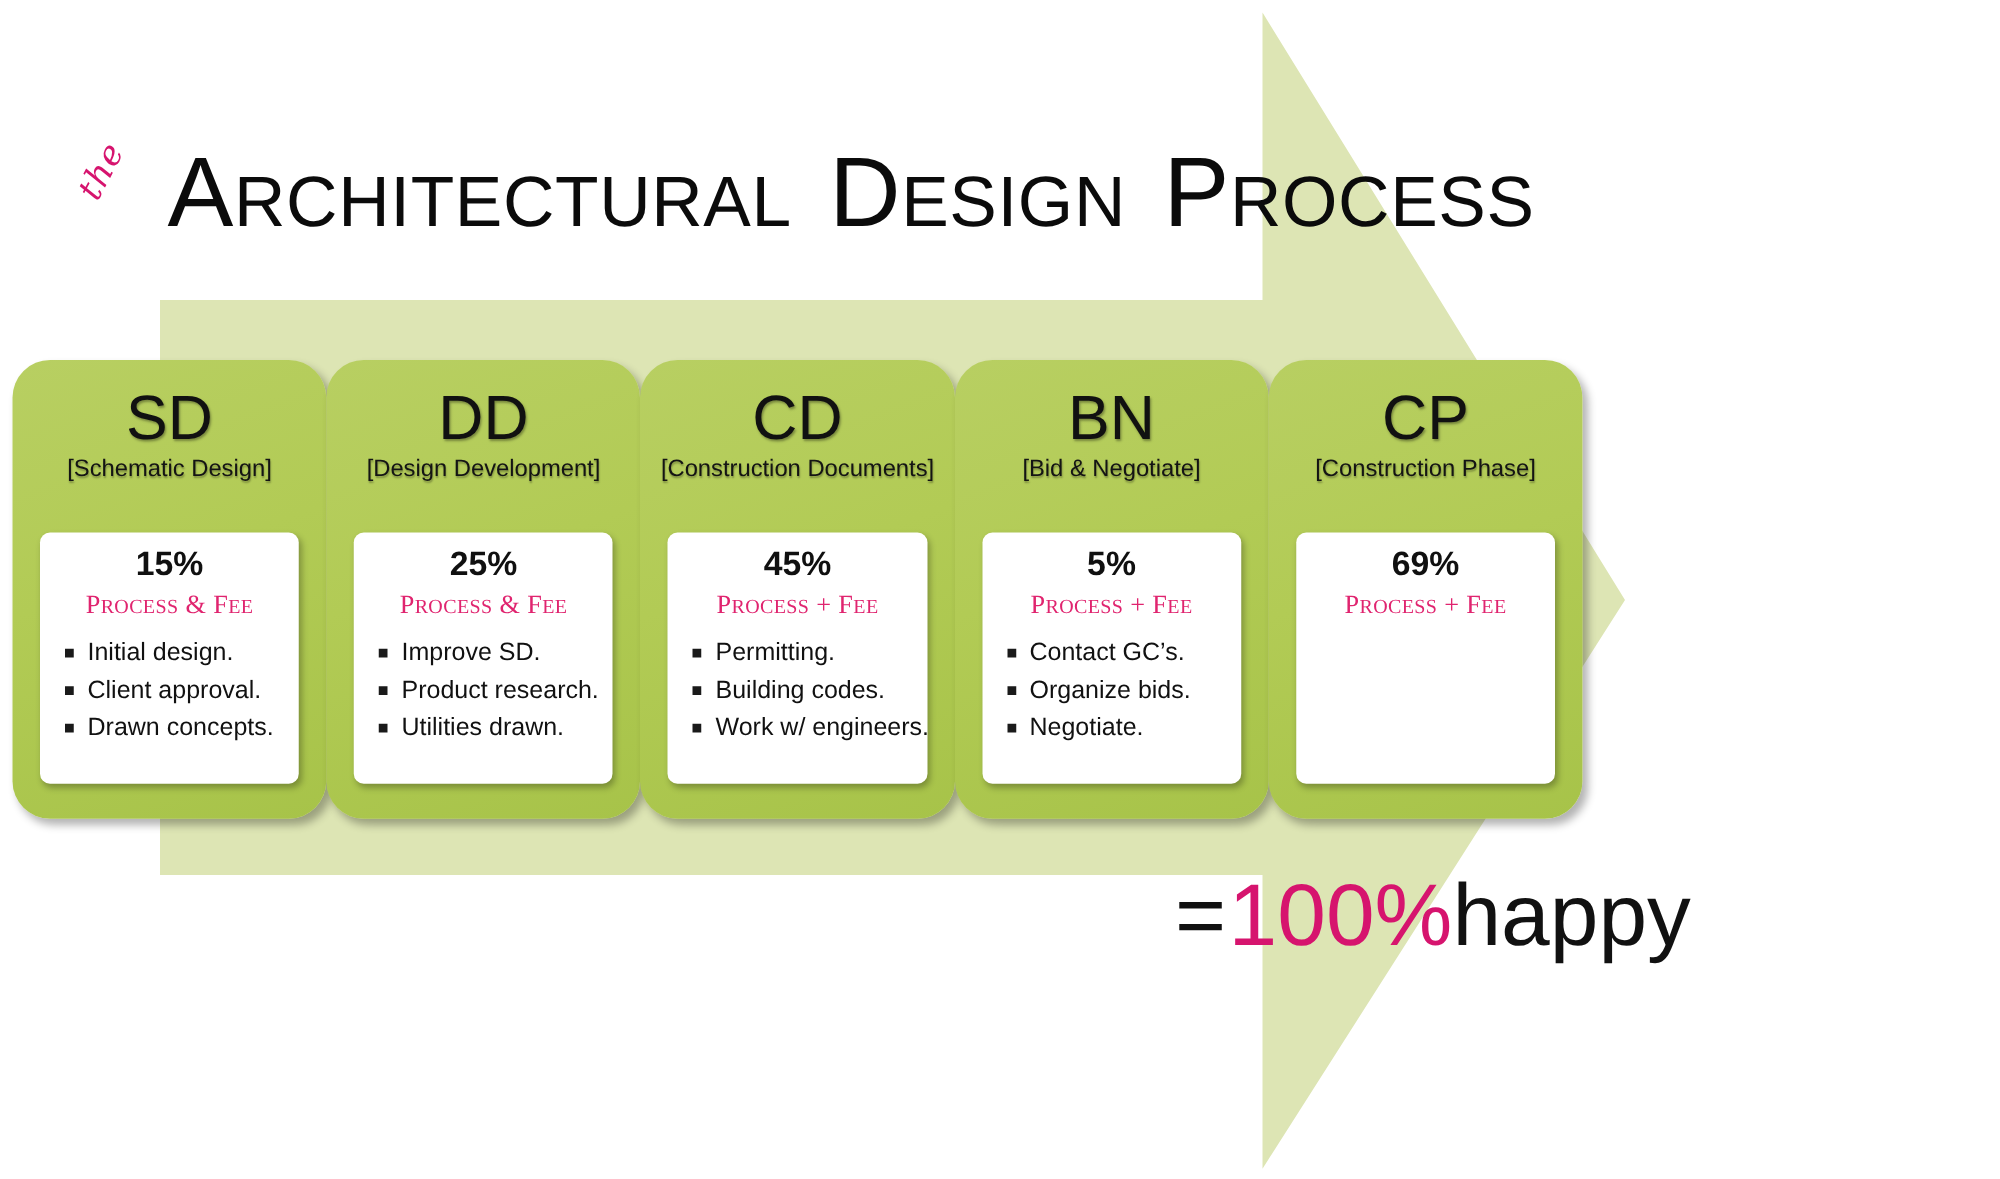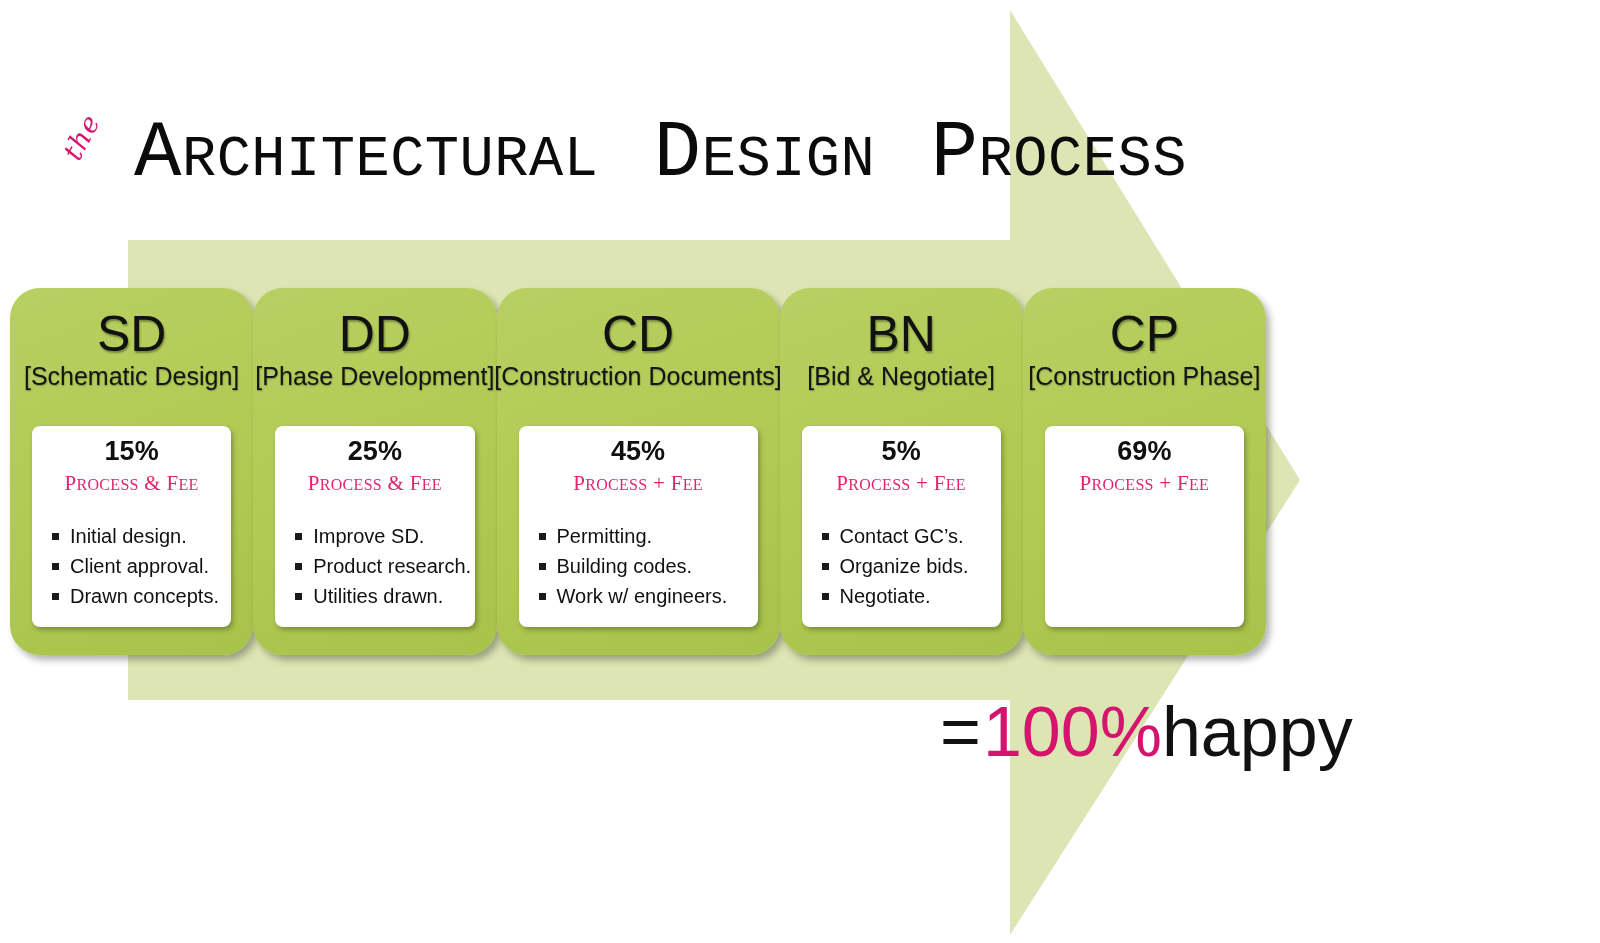--- a/index.html
+++ b/index.html
@@ -28,21 +28,21 @@
     font-style:italic;
     font-size:27px;
     letter-spacing:1px;
     transform:rotate(-62deg);
     transform-origin:left bottom;
     white-space:nowrap;
   }
   #title-main{
     position:absolute;left:52px;top:0px;
     color:#0b0b0b;
-    font-family:Liberation Mono, monospace;
+    font-family:Liberation Sans, sans-serif;
     font-size:79px;
     line-height:84px;
     font-weight:400;
     white-space:nowrap;
     letter-spacing:0.5px;
     text-align:center;
   }
   #title-main .sc{
     font-size:57px;
     letter-spacing:0.5px;
@@ -72,21 +72,21 @@
     margin-top:18px;
     font-size:50px;
     line-height:56px;
     color:#111111;
     font-weight:400;
     text-shadow:1px 2px 2px rgba(0,0,0,0.35);
     font-family:"Liberation Sans", sans-serif;
   }
   .card-sub{
     margin-top:2px;
-    font-size:25px;
+    font-size:19px;
     line-height:24px;
     color:#141414;
     font-family:"Liberation Sans", sans-serif;
     white-space:nowrap;
     text-shadow:0.5px 1px 1.5px rgba(0,0,0,0.30);
   }
   .inner{
     position:absolute;
     left:22px;right:22px;
     top:138px;
@@ -112,21 +112,21 @@
     color:#e0246f;
     font-size:21px;
     line-height:23px;
     font-family:"Liberation Serif", serif;
     letter-spacing:0.3px;
     white-space:nowrap;
   }
   .fee .big{font-size:21px;}
   .fee .sm{font-size:16px;}
   ul.bullets{
-    margin:25px 0 0 0;
+    margin:10px 0 0 0;
     padding:0 0 0 16px;
     align-self:flex-start;
     list-style:none;
   }
   ul.bullets li{
     position:relative;
     font-size:20px;
     line-height:30px;
     color:#111111;
     font-family:"Liberation Sans", sans-serif;
@@ -183,21 +183,21 @@
         <ul class="bullets">
           <li>Initial design.</li>
           <li>Client approval.</li>
           <li>Drawn concepts.</li>
         </ul>
       </div>
     </div>
 
     <div class="card">
       <div class="card-code">DD</div>
-      <div class="card-sub">[Phase Development]</div>
+      <div class="card-sub">[Design Development]</div>
       <div class="inner">
         <div class="pct">25%</div>
         <div class="fee"><span class="big">P</span><span class="sm">ROCESS</span><span class="big"> &amp; </span><span class="big">F</span><span class="sm">EE</span></div>
         <ul class="bullets">
           <li>Improve SD.</li>
           <li>Product research.</li>
           <li>Utilities drawn.</li>
         </ul>
       </div>
     </div>

